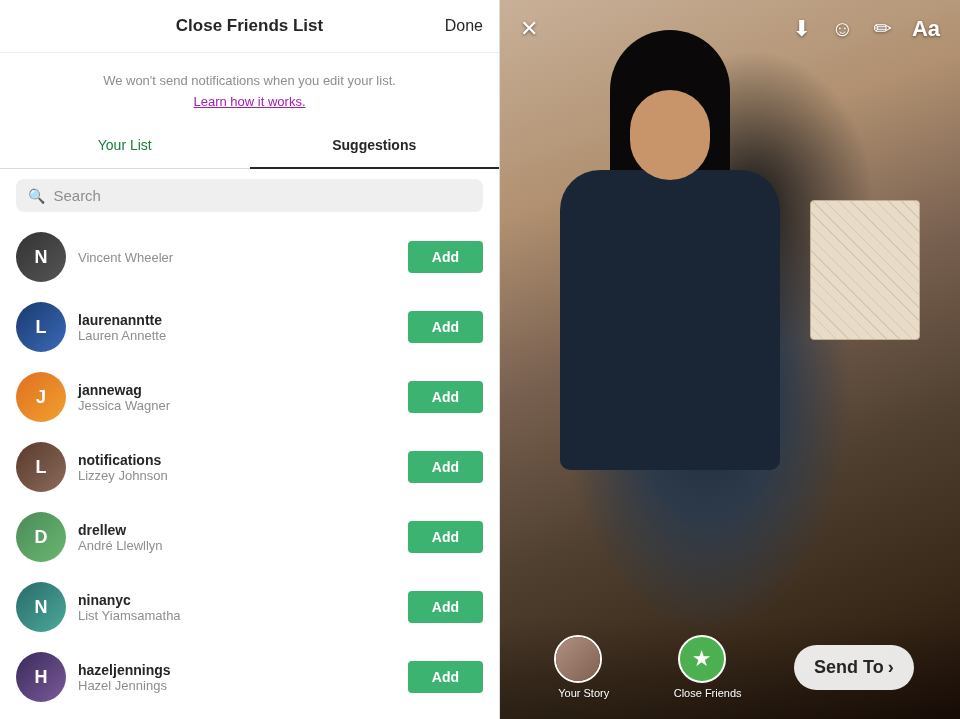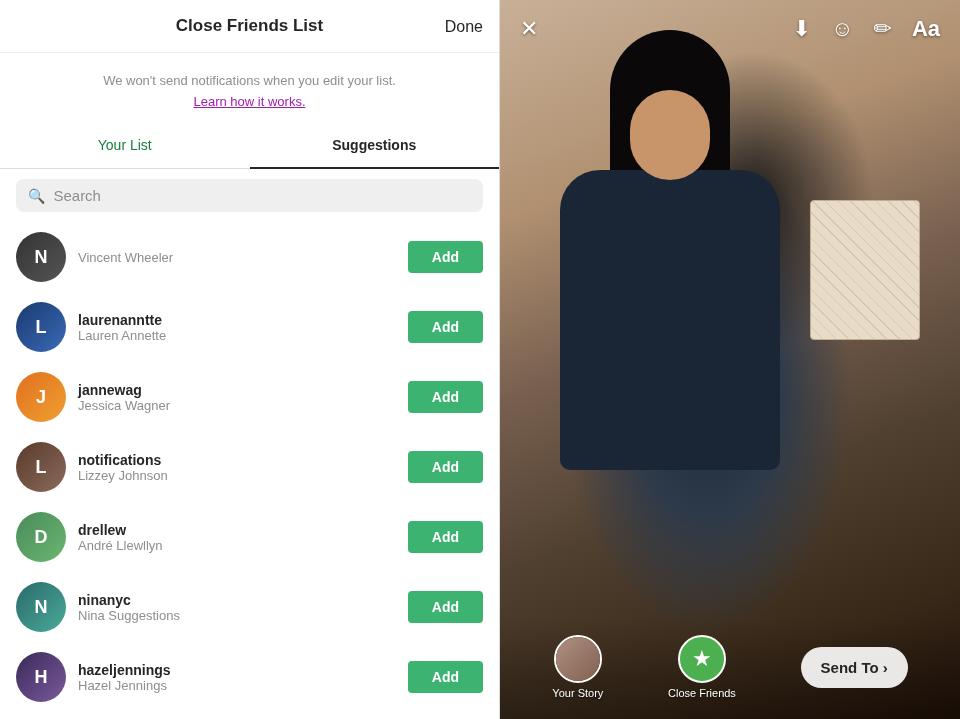--- a/index.html
+++ b/index.html
@@ -17,21 +17,21 @@
       width: 500px;
       height: 719px;
       background: #fff;
       display: flex;
       flex-direction: column;
       border-right: 1px solid #dbdbdb;
     }
 
     .header {
       display: flex;
-      align-items: flex-end;
+      align-items: center;
       justify-content: center;
       padding: 16px 8px;
       position: relative;
       border-bottom: 1px solid #efefef;
     }
 
     .header-title {
       font-size: 17px;
       font-weight: 600;
       color: #262626;
@@ -358,29 +358,30 @@
       color: #fff;
       font-size: 22px;
     }
 
     .bottom-label {
       font-size: 11px;
       color: #fff;
       font-weight: 500;
       text-shadow: 0 1px 2px rgba(0,0,0,0.5);
       text-align: right;
+      margin-left: 12px;
     }
 
     .send-to-btn {
       background: rgba(255,255,255,0.9);
       color: #262626;
       border: none;
       border-radius: 24px;
       padding: 12px 20px;
-      font-size: 15px;
+      font-size: 18px;
       font-weight: 600;
       cursor: pointer;
       display: flex;
       align-items: center;
       gap: 4px;
     }
 
     
     .av-1 { background: linear-gradient(135deg, #333, #555); }
     .av-2 { background: linear-gradient(135deg, #1a3a6e, #3a6ab8); }
@@ -477,21 +478,21 @@
           <span class="fullname">André Llewllyn</span>
         </div>
         <button class="add-btn">Add</button>
       </div>
       <div class="user-item">
         <div class="avatar-circle av-6">
           <span class="av-inner-text">N</span>
         </div>
         <div class="user-info">
           <span class="username">ninanyc</span>
-          <span class="fullname">Nina Suggestions</span>
+          <span class="fullname">List Yiamsamatha</span>
         </div>
         <button class="add-btn">Add</button>
       </div>
       <div class="user-item">
         <div class="avatar-circle av-7">
           <span class="av-inner-text">H</span>
         </div>
         <div class="user-info">
           <span class="username">hazeljennings</span>
           <span class="fullname">Hazel Jennings</span>

